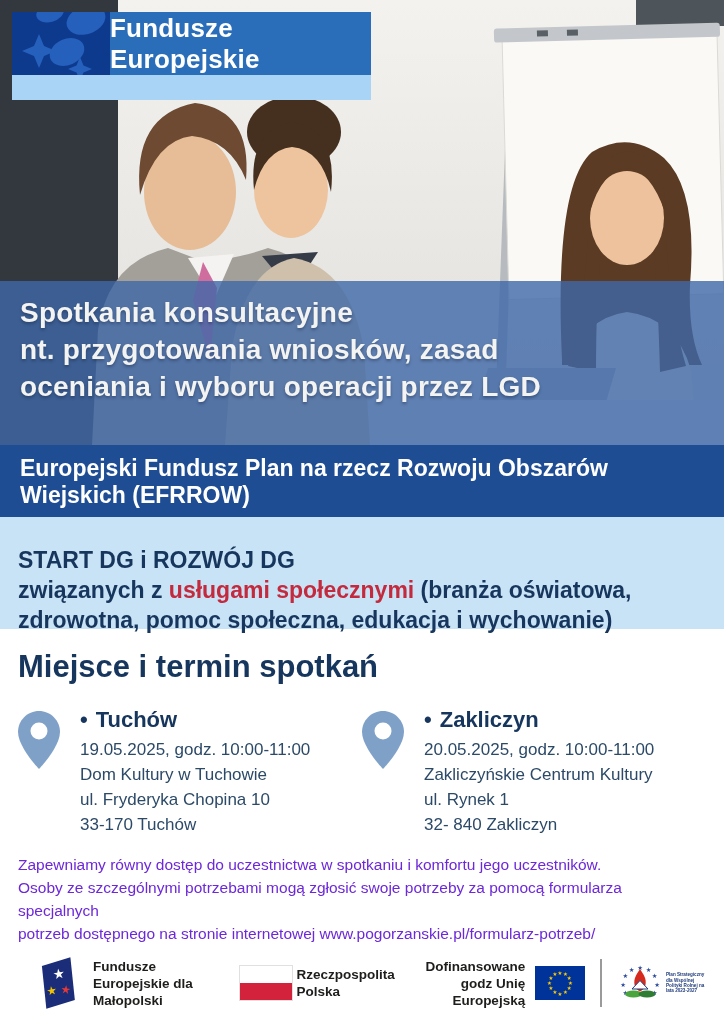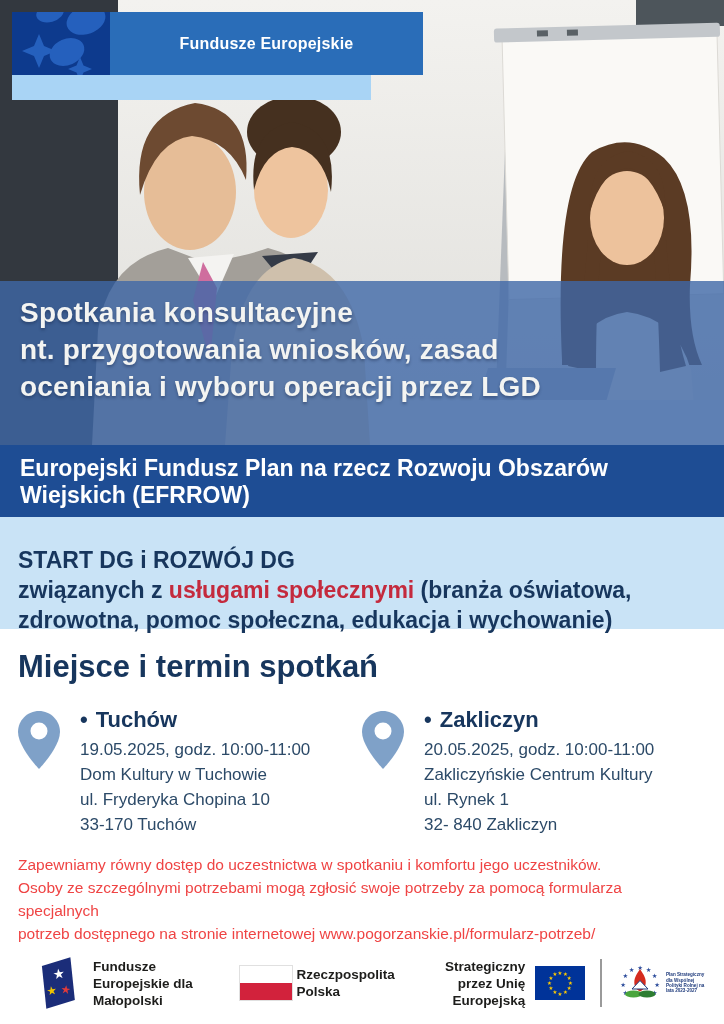--- a/index.html
+++ b/index.html
@@ -5,23 +5,23 @@
   html,body{margin:0;padding:0;background:#ffffff;}
   .page{position:relative;width:724px;height:1024px;background:#ffffff;overflow:hidden;
         font-family:"Liberation Sans","DejaVu Sans",sans-serif;}
 
   
   .photo{position:relative;width:724px;height:445px;overflow:hidden;}
   .photo svg{display:block;}
 
   .banner{position:absolute;top:12px;left:12px;width:359px;height:88px;background:#a9d4f5;}
   .banner-logo{position:absolute;top:0;left:0;width:98px;height:63px;}
-  .banner-title{position:absolute;top:0;left:98px;width:313px;height:63px;background:#2a6db8;
+  .banner-title{position:absolute;top:0;left:98px;width:261px;height:63px;background:#2a6db8;
                 display:flex;align-items:center;justify-content:center;
-                color:#ffffff;font-size:16px;font-weight:bold;letter-spacing:.2px;}
+                color:#ffffff;font-size:26px;font-weight:bold;letter-spacing:.2px;}
 
   .hero{position:absolute;left:0;top:281px;width:724px;height:164px;
         background:rgba(62,104,168,0.80);box-sizing:border-box;padding:13px 10px 0 20px;}
   .hero-line{color:#f3f4f2;font-size:28px;font-weight:bold;line-height:37px;
              text-shadow:0 2px 3px rgba(15,30,60,.38);letter-spacing:.2px;}
 
   
   .efrrow{background:#1e4d94;height:72px;box-sizing:border-box;padding:10px 20px 0;}
   .efrrow-line{color:#ffffff;font-size:23px;font-weight:bold;line-height:27px;}
 
@@ -33,21 +33,21 @@
   .meetings{padding:20px 18px 0;}
   .meetings-heading{font-size:31px;font-weight:bold;color:#17365d;}
   .locations{display:flex;margin-top:22px;}
   .location{flex:1;display:flex;align-items:flex-start;}
   .pin{flex:0 0 42px;width:42px;height:58px;margin:4px 20px 0 0;}
   .loc-name{font-size:22px;font-weight:bold;color:#17365d;margin-bottom:4px;}
   .loc-name .bullet{margin-right:8px;}
   .loc-line{font-size:17px;color:#2c4a68;line-height:25px;}
 
   
-  .accessibility{padding:16px 18px 0;color:#ef4444;font-size:15.5px;line-height:23px;}
+  .accessibility{padding:16px 18px 0;color:#6d28d9;font-size:15.5px;line-height:23px;}
 
   
   .footer{position:absolute;left:0;bottom:0;width:724px;height:76px;background:#ffffff;
           display:flex;align-items:center;box-sizing:border-box;padding:0 14px 6px 33px;}
   .logo-label{font-size:13.5px;font-weight:bold;color:#1d1d1b;line-height:17px;}
   .fe-label{width:138px;margin-left:12px;}
   .pl-flag{width:54px;height:36px;margin-left:18px;flex:0 0 54px;
            border:1px solid #e0e0e0;box-sizing:border-box;}
   .pl-flag .w{height:17px;background:#ffffff;}
   .pl-flag .r{height:17px;background:#d2223c;}
@@ -196,21 +196,21 @@
       <text x="37" y="44" font-size="13" fill="#e03a3a" text-anchor="middle" transform="rotate(6 37 39)">★</text>
     </svg>
     <div class="logo-label fe-label">Fundusze Europejskie dla Małopolski</div>
 
     <div class="pl-flag">
       <div class="w"></div>
         <div class="r"></div>
     </div>
     <div class="logo-label pl-label">Rzeczpospolita Polska</div>
 
-    <div class="logo-label eu-label">Strategiczny przez Unię Europejską</div>
+    <div class="logo-label eu-label">Dofinansowane godz Unię Europejską</div>
     <svg class="eu-flag" width="50" height="34" viewBox="0 0 50 34">
       <rect width="50" height="34" fill="#003399"></rect>
       <g fill="#ffcc00" font-size="5.4" text-anchor="middle">
         <text x="35.5" y="19">★</text>
           <text x="34.1" y="24.3">★</text>
           <text x="30.3" y="28.1">★</text>
         <text x="25" y="29.5">★</text>
           <text x="19.8" y="28.1">★</text>
           <text x="15.9" y="24.3">★</text>
         <text x="14.5" y="19">★</text>

